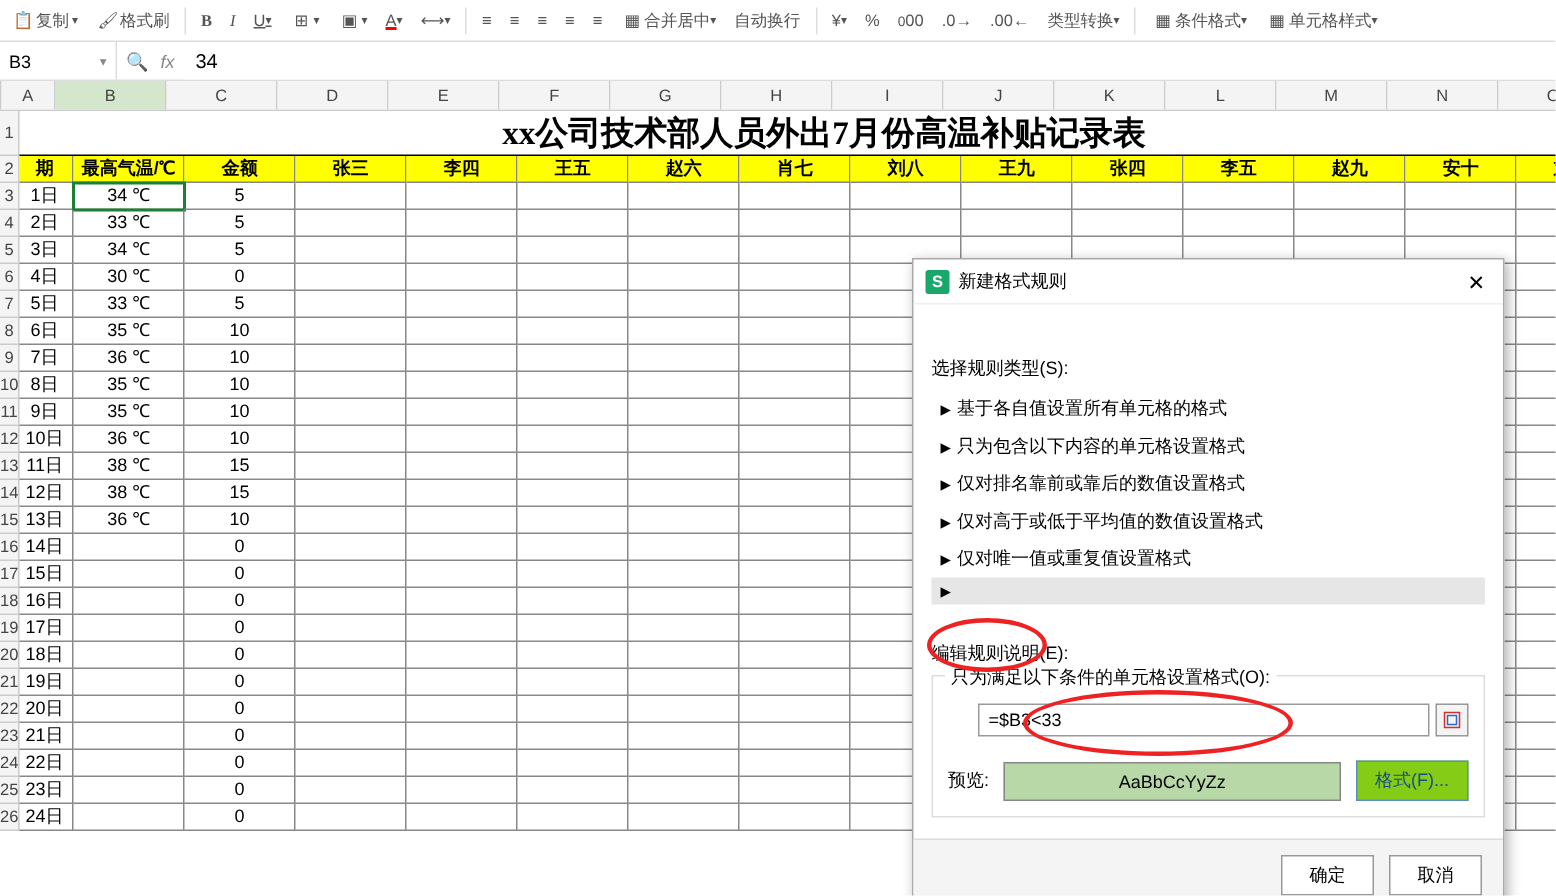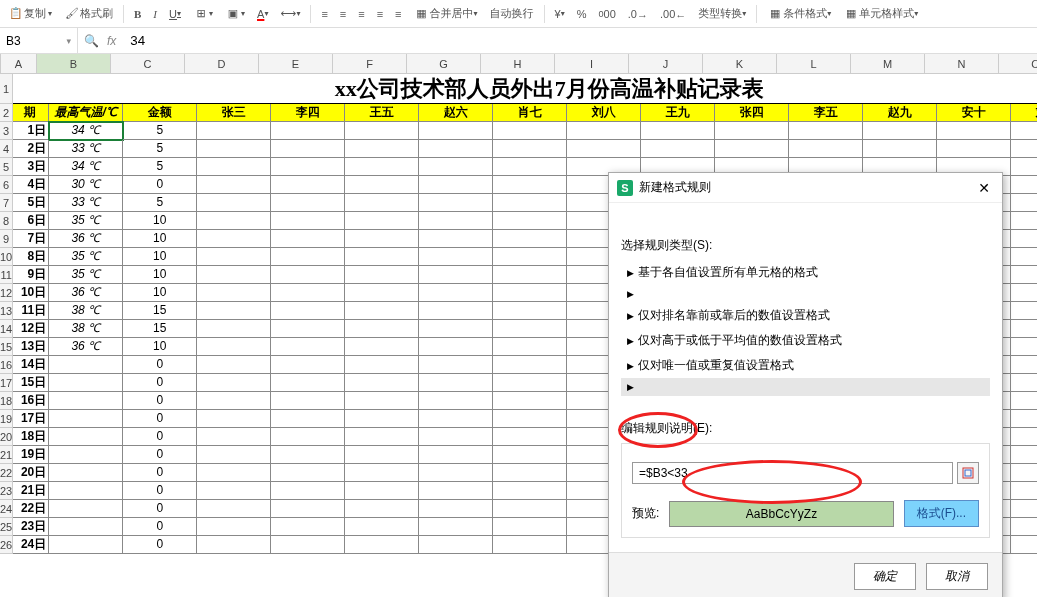--- a/index.html
+++ b/index.html
@@ -30,48 +30,48 @@
 .row-h { height: 18px; border-bottom: 1px solid #ccc; border-right: 1px solid #ccc; text-align: center; line-height: 18px; font-size: 11px; color: #444; }
 .row-h.title-row { height: 30px; line-height: 30px; }
 
 .grid-data { flex: 1; position: relative; }
 
 .title-cell { height: 30px; border-bottom: 1px solid #000; display: flex; align-items: center; justify-content: center; font-size: 22px; font-family: SimSun, serif; font-weight: bold; }
 
 
 .data-row { display: flex; height: 18px; }
 .cell { border-right: 1px solid #888; border-bottom: 1px solid #888; height: 100%; line-height: 17px; font-size: 12px; overflow: hidden; white-space: nowrap; }
-.col-A { width: 36px; text-align: right; padding-right: 2px; font-weight: bold; }
-.col-B { width: 74px; text-align: center; font-style: italic; }
+.col-A { width: 36px; text-align: center; padding-right: 2px; }
+.col-B { width: 74px; text-align: center; }
 .col-C { width: 74px; text-align: center; }
 .col-D, .col-E, .col-F, .col-G, .col-H, .col-I, .col-J, .col-K, .col-L, .col-M, .col-N, .col-O { width: 74px; text-align: center; }
 .hdr-cell { background: #ffff00; font-weight: bold; text-align: center; }
 .sel-cell { outline: 2px solid #1a7f37; outline-offset: -1px; }
 
 
 .dialog { position: absolute; left: 608px; top: 172px; width: 395px; background: #fff; border: 1px solid #aaa; box-shadow: 2px 2px 8px rgba(0,0,0,0.3); }
 .dlg-title { display: flex; align-items: center; padding: 6px 8px; border-bottom: 1px solid #eee; }
 .dlg-logo { width: 16px; height: 16px; background: #19a869; margin-right: 6px; display: flex; align-items: center; justify-content: center; color: #fff; font-weight: bold; font-size: 11px; border-radius: 2px; }
 .dlg-close { margin-left: auto; cursor: pointer; font-size: 14px; padding: 0 4px; }
 .dlg-body { padding: 10px 12px 14px; }
 .dlg-label { font-size: 12px; margin-bottom: 6px; margin-top: 24px; }
 .rule-list { border: 0; margin-bottom: 10px; }
 .rule-item { display: flex; align-items: center; padding: 4px 6px; cursor: pointer; font-size: 12px; }
 .rule-item.sel { background: #e6e6e6; }
 .rule-arrow { font-size: 9px; margin-right: 4px; }
 .fset { margin-top: 4px; border: 1px solid #ddd; border-radius: 0; padding: 12px 10px 10px; position: relative; }
 .fset-legend { position: absolute; top: -8px; left: 8px; background: #fff; padding: 0 4px; font-size: 12px; }
-.formula-edit { display: flex; gap: 4px; margin-top: 6px; }
+.formula-edit { display: flex; gap: 4px; margin-top: 6px; margin-left: 20px; }
 .formula-edit input { flex: 1; border: 1px solid #999; padding: 3px 6px; font-size: 12px; }
 .mini-btn { width: 22px; border: 1px solid #999; background: #f4f4f4; cursor: pointer; display: flex; align-items: center; justify-content: center; }
 .preview-row { display: flex; align-items: center; gap: 10px; margin-top: 16px; }
 .preview-box { flex: 1; border: 1px solid #888; background: #b8d8a8; text-align: center; padding: 5px 0; font-size: 12px; }
-.fmt-btn { border: 1px solid #5a8dc8; background: #7dd3fc; padding: 4px 12px; cursor: pointer; font-size: 12px; color: #1a4d8f; }
+.fmt-btn { border: 1px solid #5a8dc8; background: #84cc16; padding: 4px 12px; cursor: pointer; font-size: 12px; color: #1a4d8f; }
 .dlg-footer { display: flex; justify-content: flex-end; gap: 10px; padding: 10px 14px; background: #f4f4f4; border-top: 1px solid #ddd; }
-.dlg-footer button { padding: 4px 18px; border: 1px solid #999; background: #fff; cursor: pointer; font-size: 12px; font-style: italic; }
+.dlg-footer button { padding: 4px 18px; border: 1px solid #999; background: #fff; cursor: pointer; font-size: 12px; }
 
 
 .anno { position: absolute; border: 3px solid #e22; border-radius: 50%; pointer-events: none; }
 </style>
 </head>
 <body>
 
 <div class="toolbar">
   <span class="tb-item">
       <span class="tb-icon">📋</span>
@@ -644,39 +644,41 @@
   </div>
   <div class="dlg-body">
     <div class="dlg-label">选择规则类型(S):</div>
     <div class="rule-list" id="rule-list">
         <div class="rule-item">
           <span class="rule-arrow">▶</span>
           <span>基于各自值设置所有单元格的格式</span>
         </div>
         <div class="rule-item">
           <span class="rule-arrow">▶</span>
+          <span>只为包含以下内容的单元格设置格式</span>
         </div>
         <div class="rule-item">
           <span class="rule-arrow">▶</span>
           <span>仅对排名靠前或靠后的数值设置格式</span>
         </div>
         <div class="rule-item">
           <span class="rule-arrow">▶</span>
           <span>仅对高于或低于平均值的数值设置格式</span>
         </div>
         <div class="rule-item">
           <span class="rule-arrow">▶</span>
           <span>仅对唯一值或重复值设置格式</span>
         </div>
         <div class="rule-item sel">
           <span class="rule-arrow">▶</span>
         </div>
       </div>
     <div class="dlg-label">编辑规则说明(E):</div>
     <div class="fset">
+      <div class="fset-legend">只为满足以下条件的单元格设置格式(O):</div>
       <div class="formula-edit">
         <input type="text" value="=$B3&lt;33" style="">
         <div class="mini-btn">
             <svg width="12" height="12">
               <rect x="1" y="1" width="10" height="10" fill="none" stroke="#c33" stroke-width="1"></rect>
               <rect x="3" y="3" width="6" height="6" fill="none" stroke="#36c" stroke-width="1"></rect>
             </svg>
           </div>
       </div>
       <div class="preview-row">

